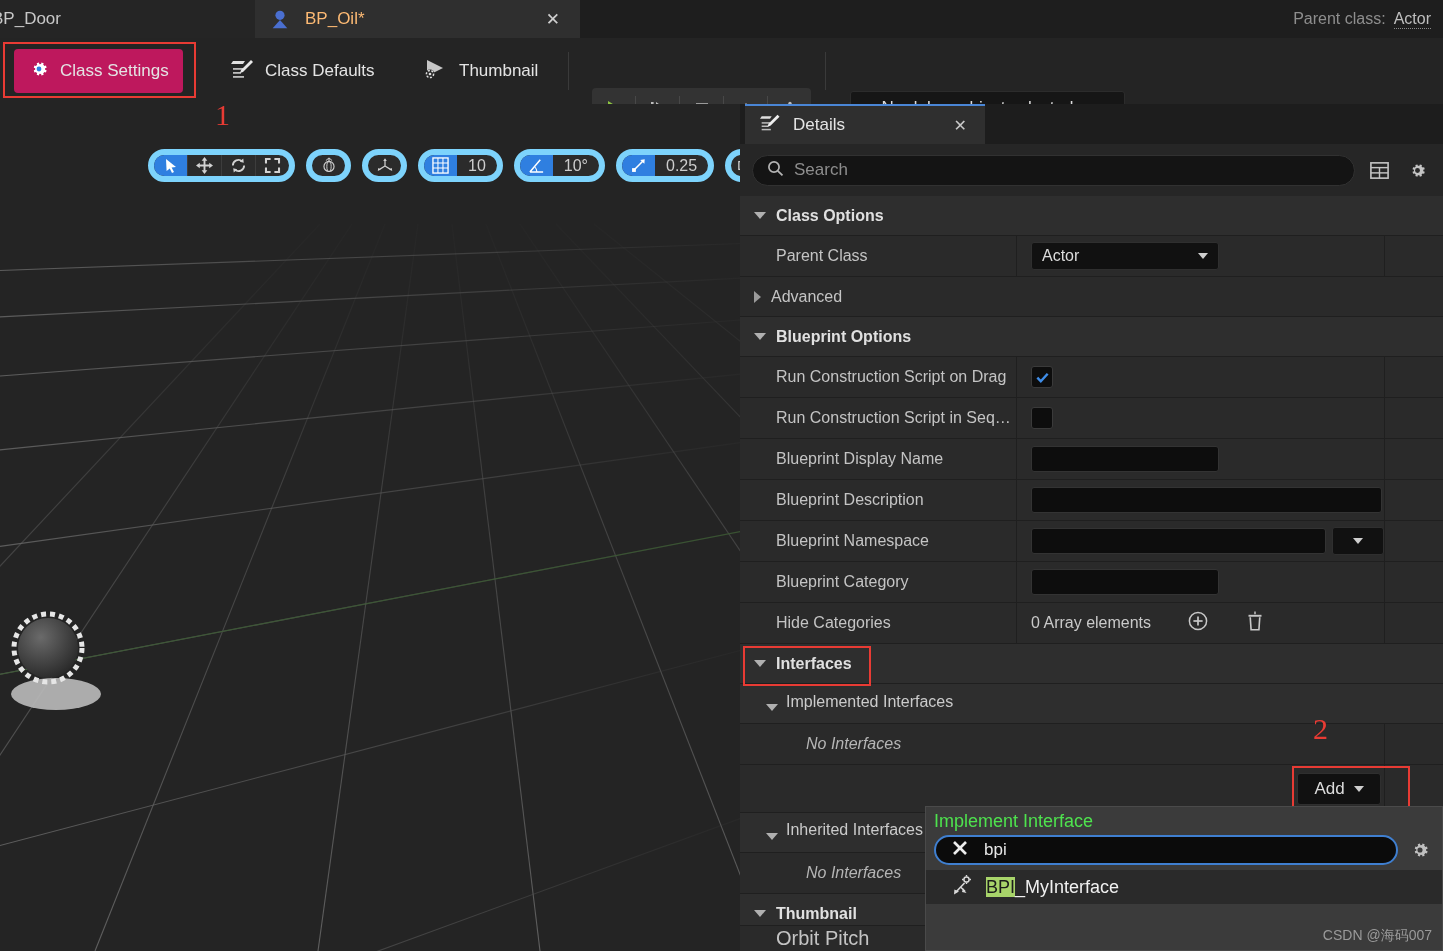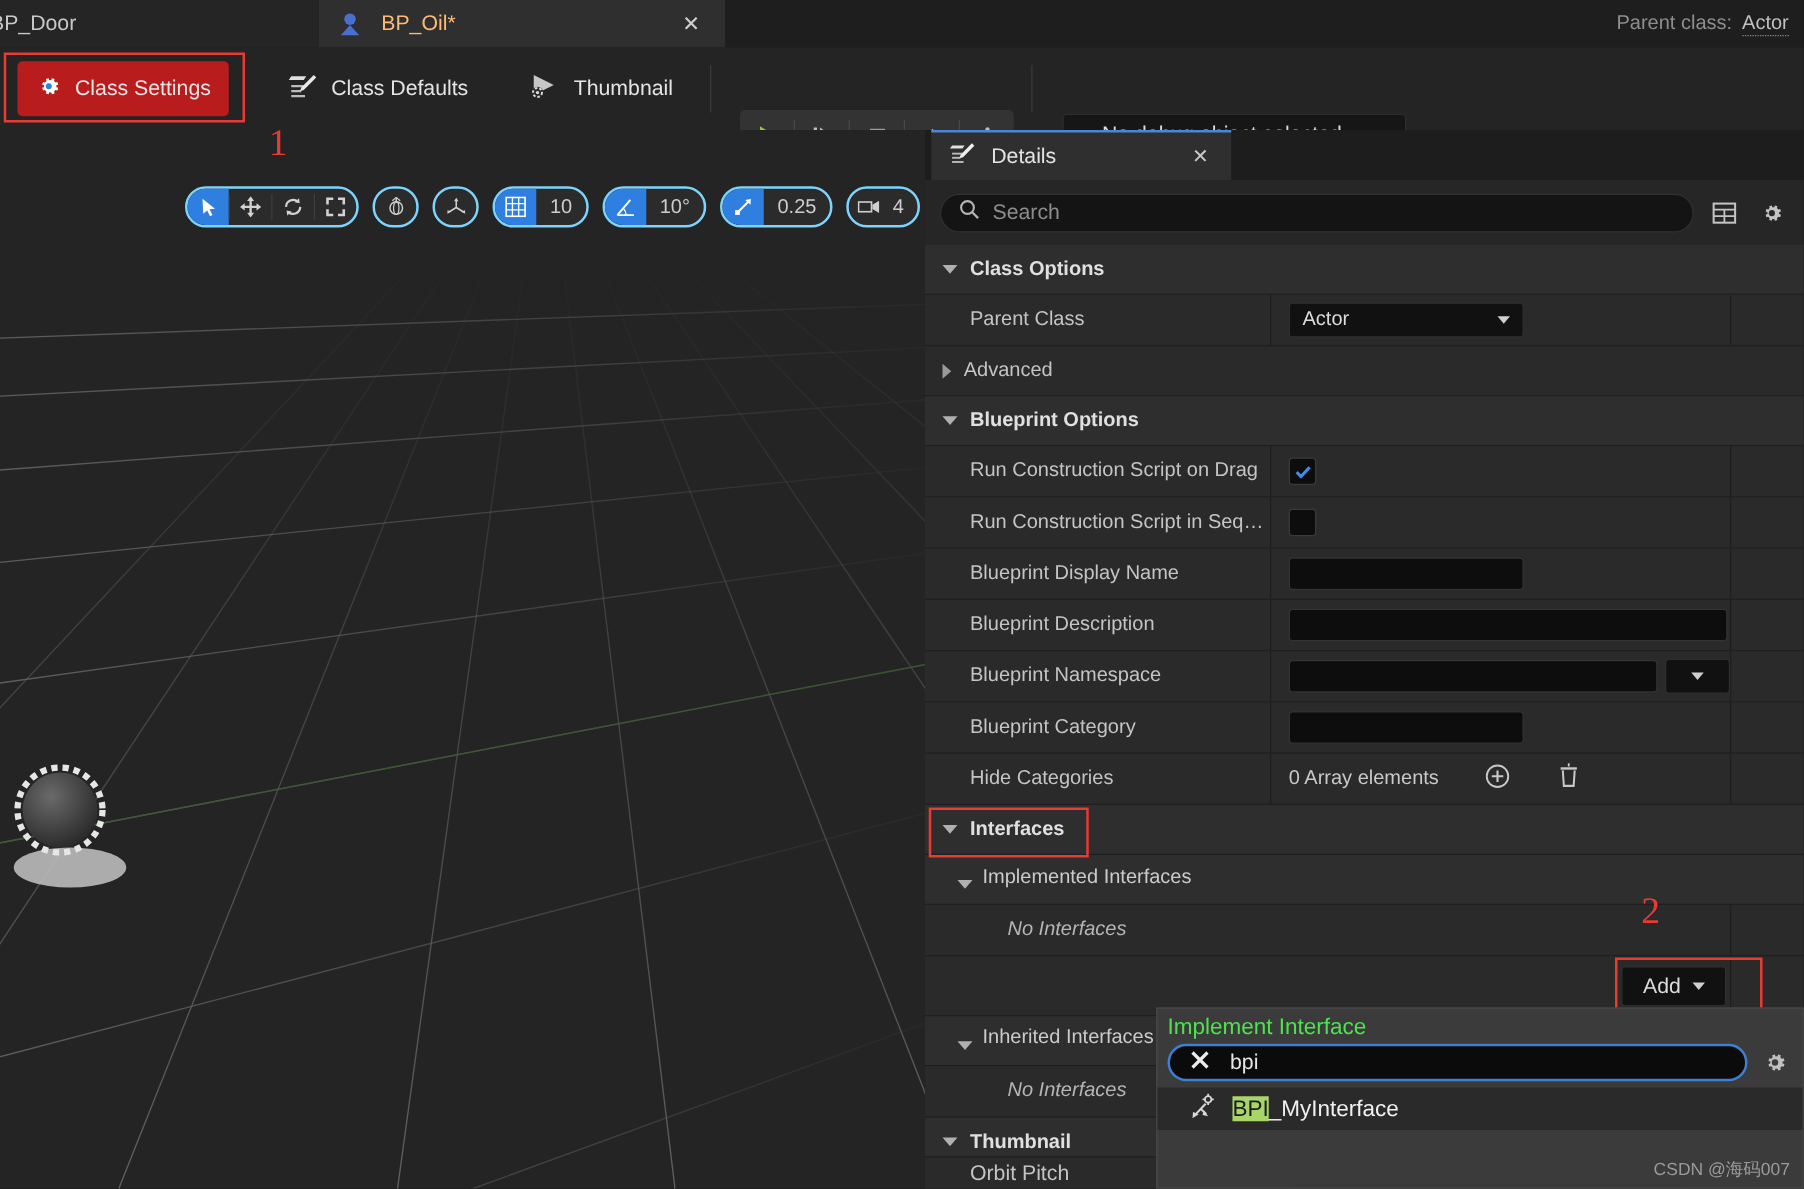--- a/index.html
+++ b/index.html
@@ -48,21 +48,21 @@
   .toolbar {
     position: absolute; left: 0; top: 38px; width: 1443px; height: 66px;
     background: #242424;
   }
   .tb-btn {
     position: absolute; top: 11px; height: 44px;
     display: flex; align-items: center; gap: 10px;
     padding: 0 14px; border-radius: 4px; cursor: pointer;
     color: #e4e4e4; font-size: 17px; white-space: nowrap;
   }
-  .tb-btn.primary { background: #b91c1c; }
+  .tb-btn.primary { background: #be185d; }
   .sel-box {
     position: absolute; border: 2px solid #e83b34; pointer-events: none;
   }
   .ann-num {
     position: absolute; color: #e83b34; font-size: 30px;
     font-family: "Liberation Serif", serif; line-height: 1;
   }
   .tb-sep {
     position: absolute; top: 14px; width: 1px; height: 38px; background: #3a3a3a;
   }
@@ -87,21 +87,21 @@
     position: absolute; left: 0; top: 104px; width: 740px; height: 847px;
     background: #242424; overflow: hidden;
   }
   .grid-svg { position: absolute; left: 0; top: 0; }
   .vp-toolbar {
     position: absolute; left: 148px; top: 45px;
     display: flex; align-items: center; gap: 11px;
   }
   .vp-pill {
     display: flex; align-items: center; height: 33px;
-    background: #2b2b2b; border: 2px solid #7dd3fc; border-radius: 17px;
+    background: #2b2b2b; border: 6px solid #7dd3fc; border-radius: 17px;
     overflow: hidden;
   }
   .vp-item {
     width: 33px; height: 33px; display: flex; align-items: center;
     justify-content: center; cursor: pointer;
   }
   .vp-item.active { background: #2f7fe0; }
   .vp-div { width: 1px; height: 21px; background: #3d3d3d; }
   .vp-val {
     padding: 0 11px; color: #cdcdcd; font-size: 16px; height: 33px;
@@ -224,21 +224,21 @@
   .popup-item .pname { color: #f0f0f0; font-size: 18px; }
   .popup-count { color: #c8c8c8; font-size: 17px; padding: 6px 0 0 10px; }
   .watermark {
     position: absolute; right: 10px; bottom: 5px; color: #9a9a9a; font-size: 14px;
   }
   
   .bottom-strip {
     position: absolute; left: 0; bottom: 0; width: 703px; height: 26px;
     background: #2a2a2a; border-top: 1px solid #1f1f1f; display: flex; align-items: center;
   }
-  .bottom-strip .bn { width: 277px; padding-left: 36px; color: #c4c4c4; font-size: 17px; }
+  .bottom-strip .bn { width: 277px; padding-left: 36px; color: #c4c4c4; font-size: 20px; }
   .bottom-strip .bv {
     margin-left: 14px; width: 320px; height: 24px; background: #0d0d0d;
     border: 1px solid #333; border-radius: 3px; color: #d8d8d8; font-size: 16px;
     display: flex; align-items: center; padding-left: 10px;
   }
 </style>
 </head>
 <body>
 
 <div id="root">

